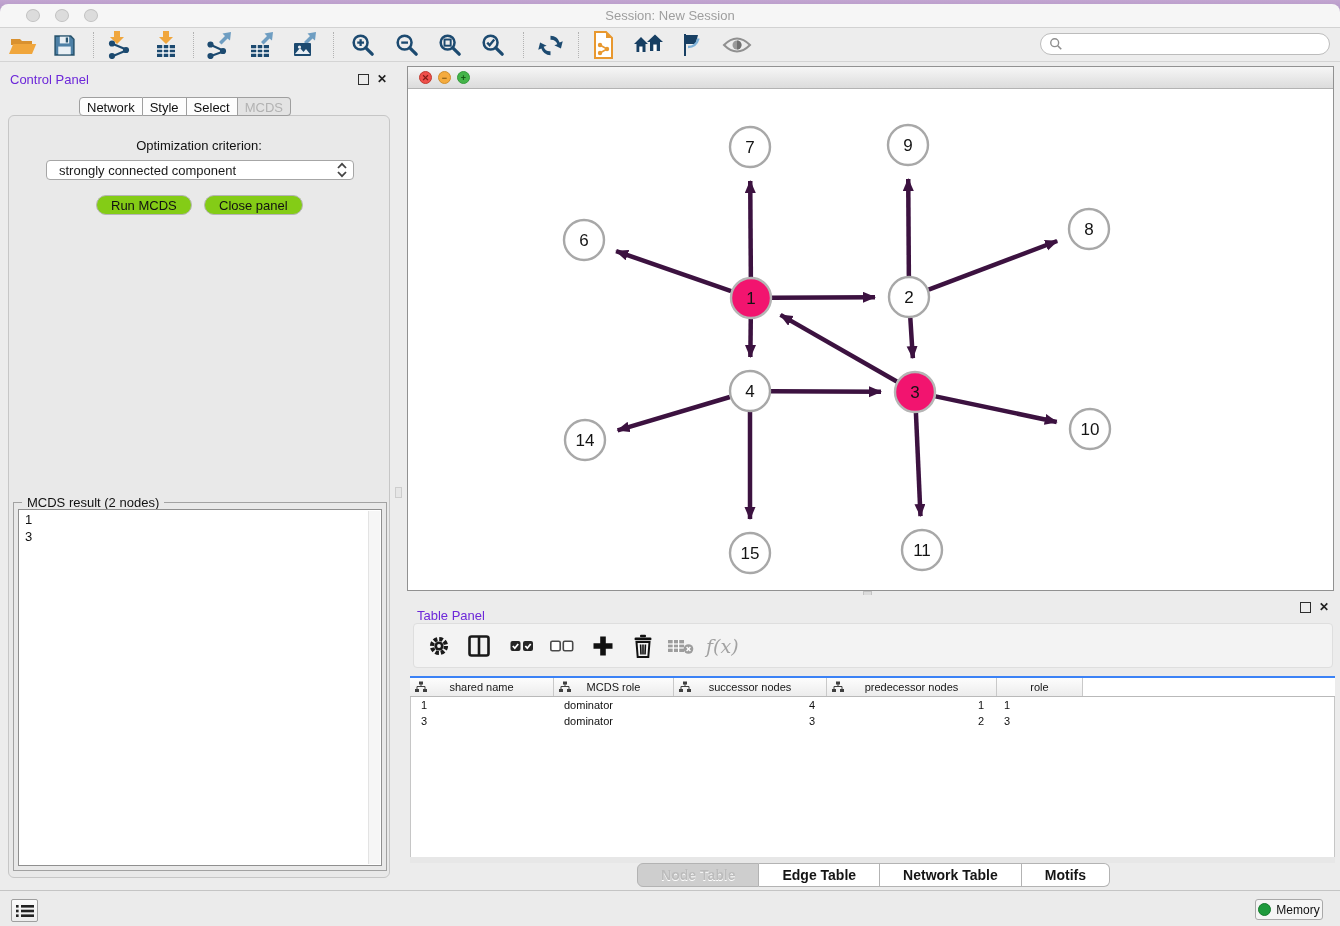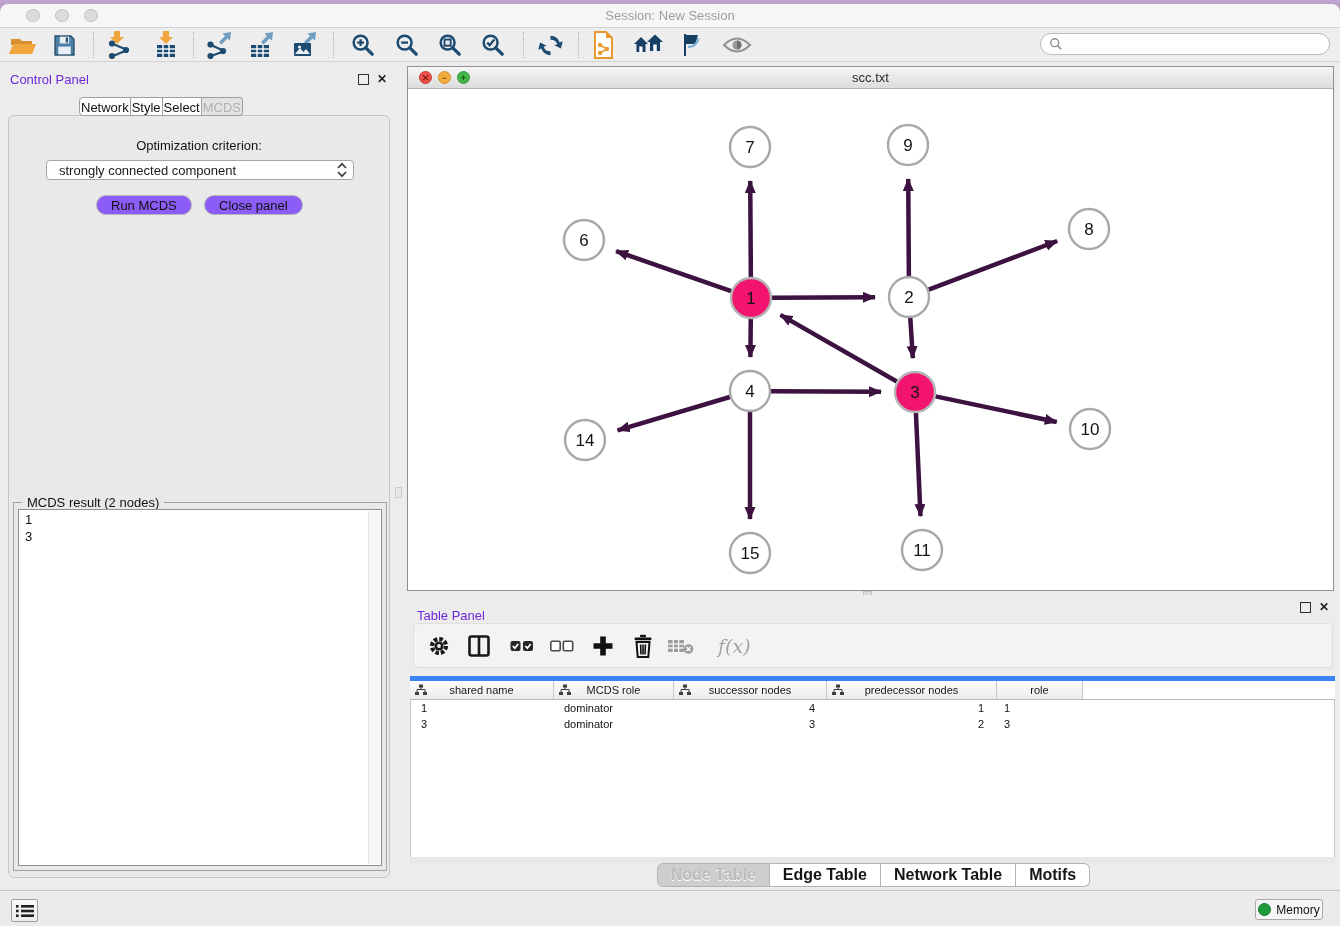--- a/index.html
+++ b/index.html
@@ -22,30 +22,30 @@
              display:flex;align-items:center;padding:0 8px;gap:5px;}
   #searchbox input{border:none;outline:none;flex:1;font-size:12px;font-family:inherit;background:transparent;}
   
   #control-panel{left:0;top:64px;width:400px;height:826px;background:#ececec;}
   #cp-title,#tp-title{font-size:13px;color:#6d28d9;}
   .winbtn{position:absolute;width:14px;height:14px;display:flex;align-items:center;justify-content:center;
           background:none;border:none;padding:0;}
   .floatglyph{width:9px;height:9px;border:1.5px solid #2e2e2e;display:inline-block;}
   .closeglyph{font-size:12px;font-weight:bold;color:#222;line-height:12px;}
   #cp-tabs{left:79px;top:33px;height:19px;display:flex;z-index:3;}
-  .tab{padding:0 1px;line-height:19px;font-size:13px;background:#fdfdfd;border:1px solid #9f9f9f;border-left:none;color:#111;}
+  .tab{padding:0 7px;line-height:19px;font-size:13px;background:#fdfdfd;border:1px solid #9f9f9f;border-left:none;color:#111;}
   .tab:first-child{border-left:1px solid #9f9f9f;border-radius:4px 0 0 4px;}
   .tab:last-child{border-radius:0 4px 4px 0;}
   .tab.sel{background:#e3e3e3;color:#b2b2b2;}
   #cp-box{left:8px;top:51px;width:382px;height:763px;background:#e9e9e9;border:1px solid #c6c6c6;border-radius:6px;z-index:1;}
   #opt-label{left:0;top:22px;width:100%;text-align:center;font-size:13px;color:#111;}
   #dropdown{left:37px;top:44px;width:308px;height:20px;background:#fff;border:1px solid #a6a6a6;border-radius:4px;
             display:flex;align-items:center;padding:0 6px 0 12px;font-size:13px;}
   #dropdown span{flex:1;}
-  .pbtn{position:absolute;top:79px;height:20px;background:#8b5cf6;border:1px solid #b5b5b5;border-radius:10px;
+  .pbtn{position:absolute;top:79px;height:20px;background:#84cc16;border:1px solid #b5b5b5;border-radius:10px;
         font-size:13px;font-family:inherit;padding:0 14px;color:#111;}
   #result-group{left:4px;top:386px;width:374px;height:369px;border:1px solid #a2a2a2;}
   #result-legend{left:8px;top:-8px;background:#e9e9e9;padding:0 5px;font-size:13px;color:#111;}
   #result-area{left:4px;top:6px;right:4px;bottom:4px;background:#fff;border:1px solid #8f8f8f;}
   #rlines{position:absolute;left:0;top:0;right:13px;bottom:0;padding:1px 6px;font-size:13px;line-height:17px;color:#111;}
   #result-scroll{position:absolute;right:1px;top:1px;bottom:1px;width:11px;background:#f6f6f6;border-left:1px solid #e3e3e3;}
   #split-handle-v{left:395px;top:487px;width:7px;height:11px;background:#e6e6e6;border:1px solid #cdcdcd;}
   
   #net-window{left:407px;top:66px;width:927px;height:525px;background:#fff;border:1px solid #919191;}
   #nw-titlebar{left:0;top:0;width:925px;height:22px;background:linear-gradient(#f6f6f6,#dcdcdc);border-bottom:1px solid #b3b3b3;}
@@ -54,32 +54,32 @@
   #nw-title{left:0;top:0;width:925px;height:22px;line-height:21px;text-align:center;font-size:13px;color:#2b2b2b;}
   #graph{position:absolute;left:0;top:22px;}
   #splitter-dot{left:863px;top:591px;width:9px;height:5px;background:#dcdcdc;border:1px solid #c3c3c3;}
   
   #table-panel{left:407px;top:595px;width:933px;height:295px;background:#ececec;}
   #tp-toolbar{left:6px;top:28px;width:920px;height:45px;background:#f3f3f3;border:1px solid #dedede;border-radius:4px;
               display:flex;align-items:center;padding-left:14px;}
   .ticon{background:none;border:none;padding:0;display:flex;align-items:center;justify-content:center;}
   #fx-label{font-family:"DejaVu Serif","Liberation Serif",serif;font-style:italic;font-size:19px;color:#a2a2a2;}
   #tp-table{left:3px;top:81px;width:925px;}
-  #thead{display:flex;height:18px;border-top:5px solid #3b82f6;border-bottom:1px solid #b9b9b9;background:#fff;}
+  #thead{display:flex;height:18px;border-top:2px solid #3b82f6;border-bottom:1px solid #b9b9b9;background:#fff;}
   .hcell{position:relative;height:18px;border-right:1px solid #c9c9c9;background:linear-gradient(#fdfdfd,#ececec);
          display:flex;align-items:center;justify-content:center;font-size:11px;color:#161616;}
   .hcell svg{position:absolute;left:5px;top:3px;}
   .hfill{flex:1;background:#fff;}
   #tbody{background:#fff;height:162px;border-left:1px solid #c6c6c6;border-right:1px solid #c6c6c6;border-bottom:1px solid #c6c6c6;}
   .trow{display:flex;height:16px;font-size:11px;color:#111;align-items:center;}
   .tcell{box-sizing:border-box;padding:0 10px;overflow:hidden;white-space:nowrap;}
   .tcell.right{text-align:right;}
   #tp-strip{left:3px;top:262px;width:925px;height:6px;background:#e7e7e7;}
   #tp-tabs{left:0;top:268px;width:933px;display:flex;justify-content:center;}
-  .tab2{height:22px;line-height:22px;padding:0 13px;font-size:16px;font-weight:bold;background:#fff;
+  .tab2{height:22px;line-height:22px;padding:0 23px;font-size:14px;font-weight:bold;background:#fff;
         border:1px solid #b3b3b3;border-left:none;color:#151515;}
   .tab2:first-child{border-left:1px solid #b3b3b3;border-radius:6px 0 0 6px;}
   .tab2:last-child{border-radius:0 6px 6px 0;}
   .tab2.sel{background:#cecece;color:#bcbcbc;text-shadow:0 1px 0 #fff;}
   
   #statusbar{left:0;top:890px;width:1340px;height:36px;background:#ebebeb;border-top:1px solid #c4c4c4;}
   #list-btn{left:11px;top:8px;width:27px;height:23px;background:linear-gradient(#fbfbfb,#ececec);
             border:1px solid #9f9f9f;border-radius:2px;display:flex;align-items:center;justify-content:center;padding:0;}
   #memory-btn{left:1255px;top:8px;width:68px;height:21px;background:#f5f5f5;border:1px solid #a9a9a9;border-radius:3px;
               display:flex;align-items:center;justify-content:center;gap:5px;padding:0;font-size:12px;font-family:inherit;color:#111;}
@@ -303,21 +303,20 @@
     </div>
   </div>
   <div class="abs" id="split-handle-v"></div>
 
   <div class="abs" id="net-window">
     <div class="abs" id="nw-titlebar">
       <button class="mtl" style="left:11px;background:#ef4f4a;border-color:#c0392f;color:#801b15">✕</button>
       <button class="mtl" style="left:30px;background:#f5ab3d;border-color:#cf8f2e;color:#7c5410">−</button>
       <button class="mtl" style="left:49px;background:#44b449;border-color:#349b3b;color:#155c15">+</button>
     </div>
-    <div class="abs" id="nw-title">scc.txt</div>
     <svg id="graph" width="925" height="502">
         <defs>
           <marker id="arrow" markerUnits="userSpaceOnUse" markerWidth="14" markerHeight="12" refX="12" refY="5.5" orient="auto">
             <path d="M0,0L13,5.5L0,11Z" fill="#3c1240"></path>
           </marker>
         </defs>
         <line x1="342.860930201927" y1="188.00046049097114" x2="342.22516062545157" y2="91.99925444318959" stroke="#3c1240" stroke-width="4.5" marker-end="url(#arrow)"></line>
         <line x1="323.1623643306905" y1="202.11028222263502" x2="208.1180767979297" y2="162.15478116335282" stroke="#3c1240" stroke-width="4.5" marker-end="url(#arrow)"></line>
         <line x1="363.9995794069638" y1="208.86709126957618" x2="467.0006809601539" y2="208.21518556354334" stroke="#3c1240" stroke-width="4.5" marker-end="url(#arrow)"></line>
         <line x1="342.7742066011604" y1="229.99878609208258" x2="342.36557026478795" y2="268.00196537472345" stroke="#3c1240" stroke-width="4.5" marker-end="url(#arrow)"></line>
@@ -423,21 +422,21 @@
             <g stroke="#fff" stroke-width="1.2">
               <line x1="0" y1="7" x2="16" y2="7"></line>
               <line x1="0" y1="11" x2="16" y2="11"></line>
               <line x1="5.3" y1="3" x2="5.3" y2="15"></line>
               <line x1="10.6" y1="3" x2="10.6" y2="15"></line>
             </g>
             <circle cx="20.5" cy="12" r="4.8" fill="#9d9d9d"></circle>
             <path d="M18.6 10.1 l3.8 3.8 M22.4 10.1 l-3.8 3.8" stroke="#fff" stroke-width="1.4"></path>
           </svg>
       </button>
-      <button class="ticon" style="margin-left:24px">
+      <button class="ticon" style="margin-left:12px">
         <span id="fx-label">f(x)</span>
       </button>
     </div>
     <div class="abs" id="tp-table">
       <div id="thead">
           <div class="hcell" style="width: 143px;">
             <svg width="12" height="12" viewBox="0 0 12 12">
               <path d="M6 3 v2 M2 8 V5.5 h8 V8" stroke="#3f3f3f" stroke-width="1" fill="none"></path>
               <g fill="#3f3f3f">
                 <rect x="4" y="0.5" width="4" height="3"></rect>

